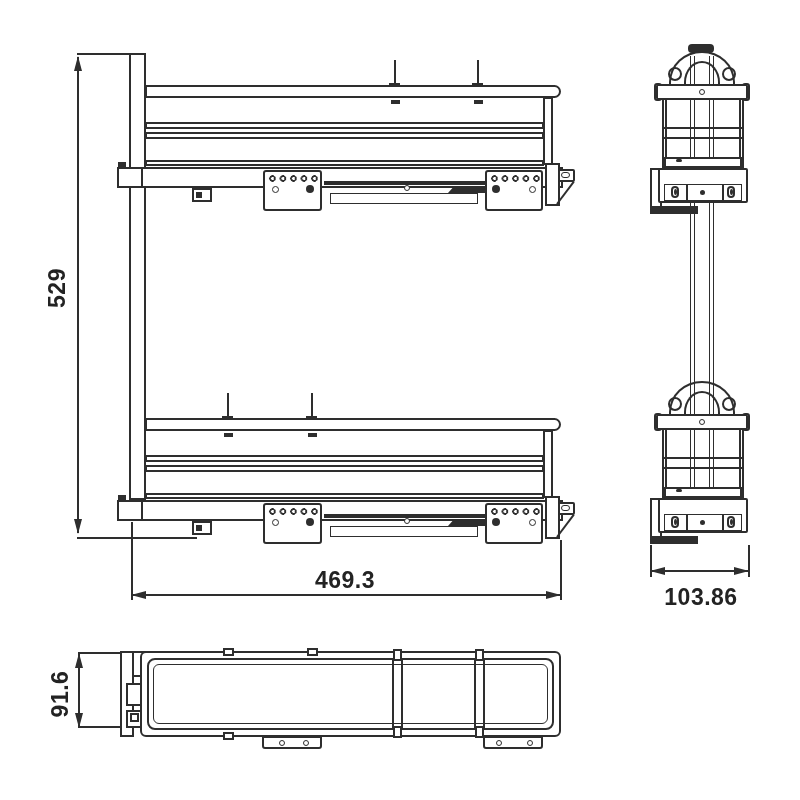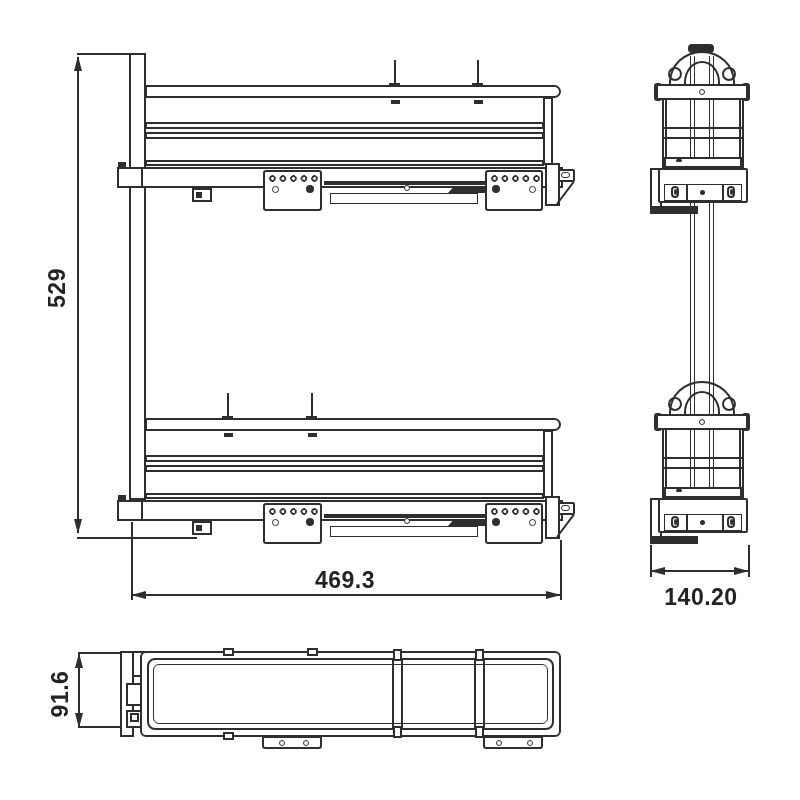--- a/index.html
+++ b/index.html
@@ -43,21 +43,21 @@
   <div class="ln" style="left:131px;top:594px;width:430px;height:1.5px"></div>
   <div class="arr lt" style="left:131px;top:591px"></div>
   <div class="arr rt" style="left:546px;top:591px"></div>
   <div class="lbl" style="left:295px;top:567px;width:100px">469.3</div>
 
   <div class="ln" style="left:650px;top:545px;width:1.5px;height:32px"></div>
   <div class="ln" style="left:748px;top:545px;width:1.5px;height:32px"></div>
   <div class="ln" style="left:650px;top:570px;width:99px;height:1.5px"></div>
   <div class="arr lt" style="left:650px;top:567px"></div>
   <div class="arr rt" style="left:734px;top:567px"></div>
-  <div class="lbl" style="left:646px;top:584px;width:110px">140.20</div>
+  <div class="lbl" style="left:646px;top:584px;width:110px">103.86</div>
 
   <div class="ln" style="left:78px;top:652px;width:62px;height:1.5px"></div>
   <div class="ln" style="left:78px;top:726px;width:62px;height:1.5px"></div>
   <div class="ln" style="left:78px;top:653px;width:1.5px;height:74px"></div>
   <div class="arr up" style="left:75px;top:653px"></div>
   <div class="arr dn" style="left:75px;top:713px"></div>
   <div class="lbl rot" style="left:30px;top:681px;width:60px;height:26px">91.6</div>
 
   <div class="box" style="left:129px;top:53px;width:17px;height:447px"></div>
 

